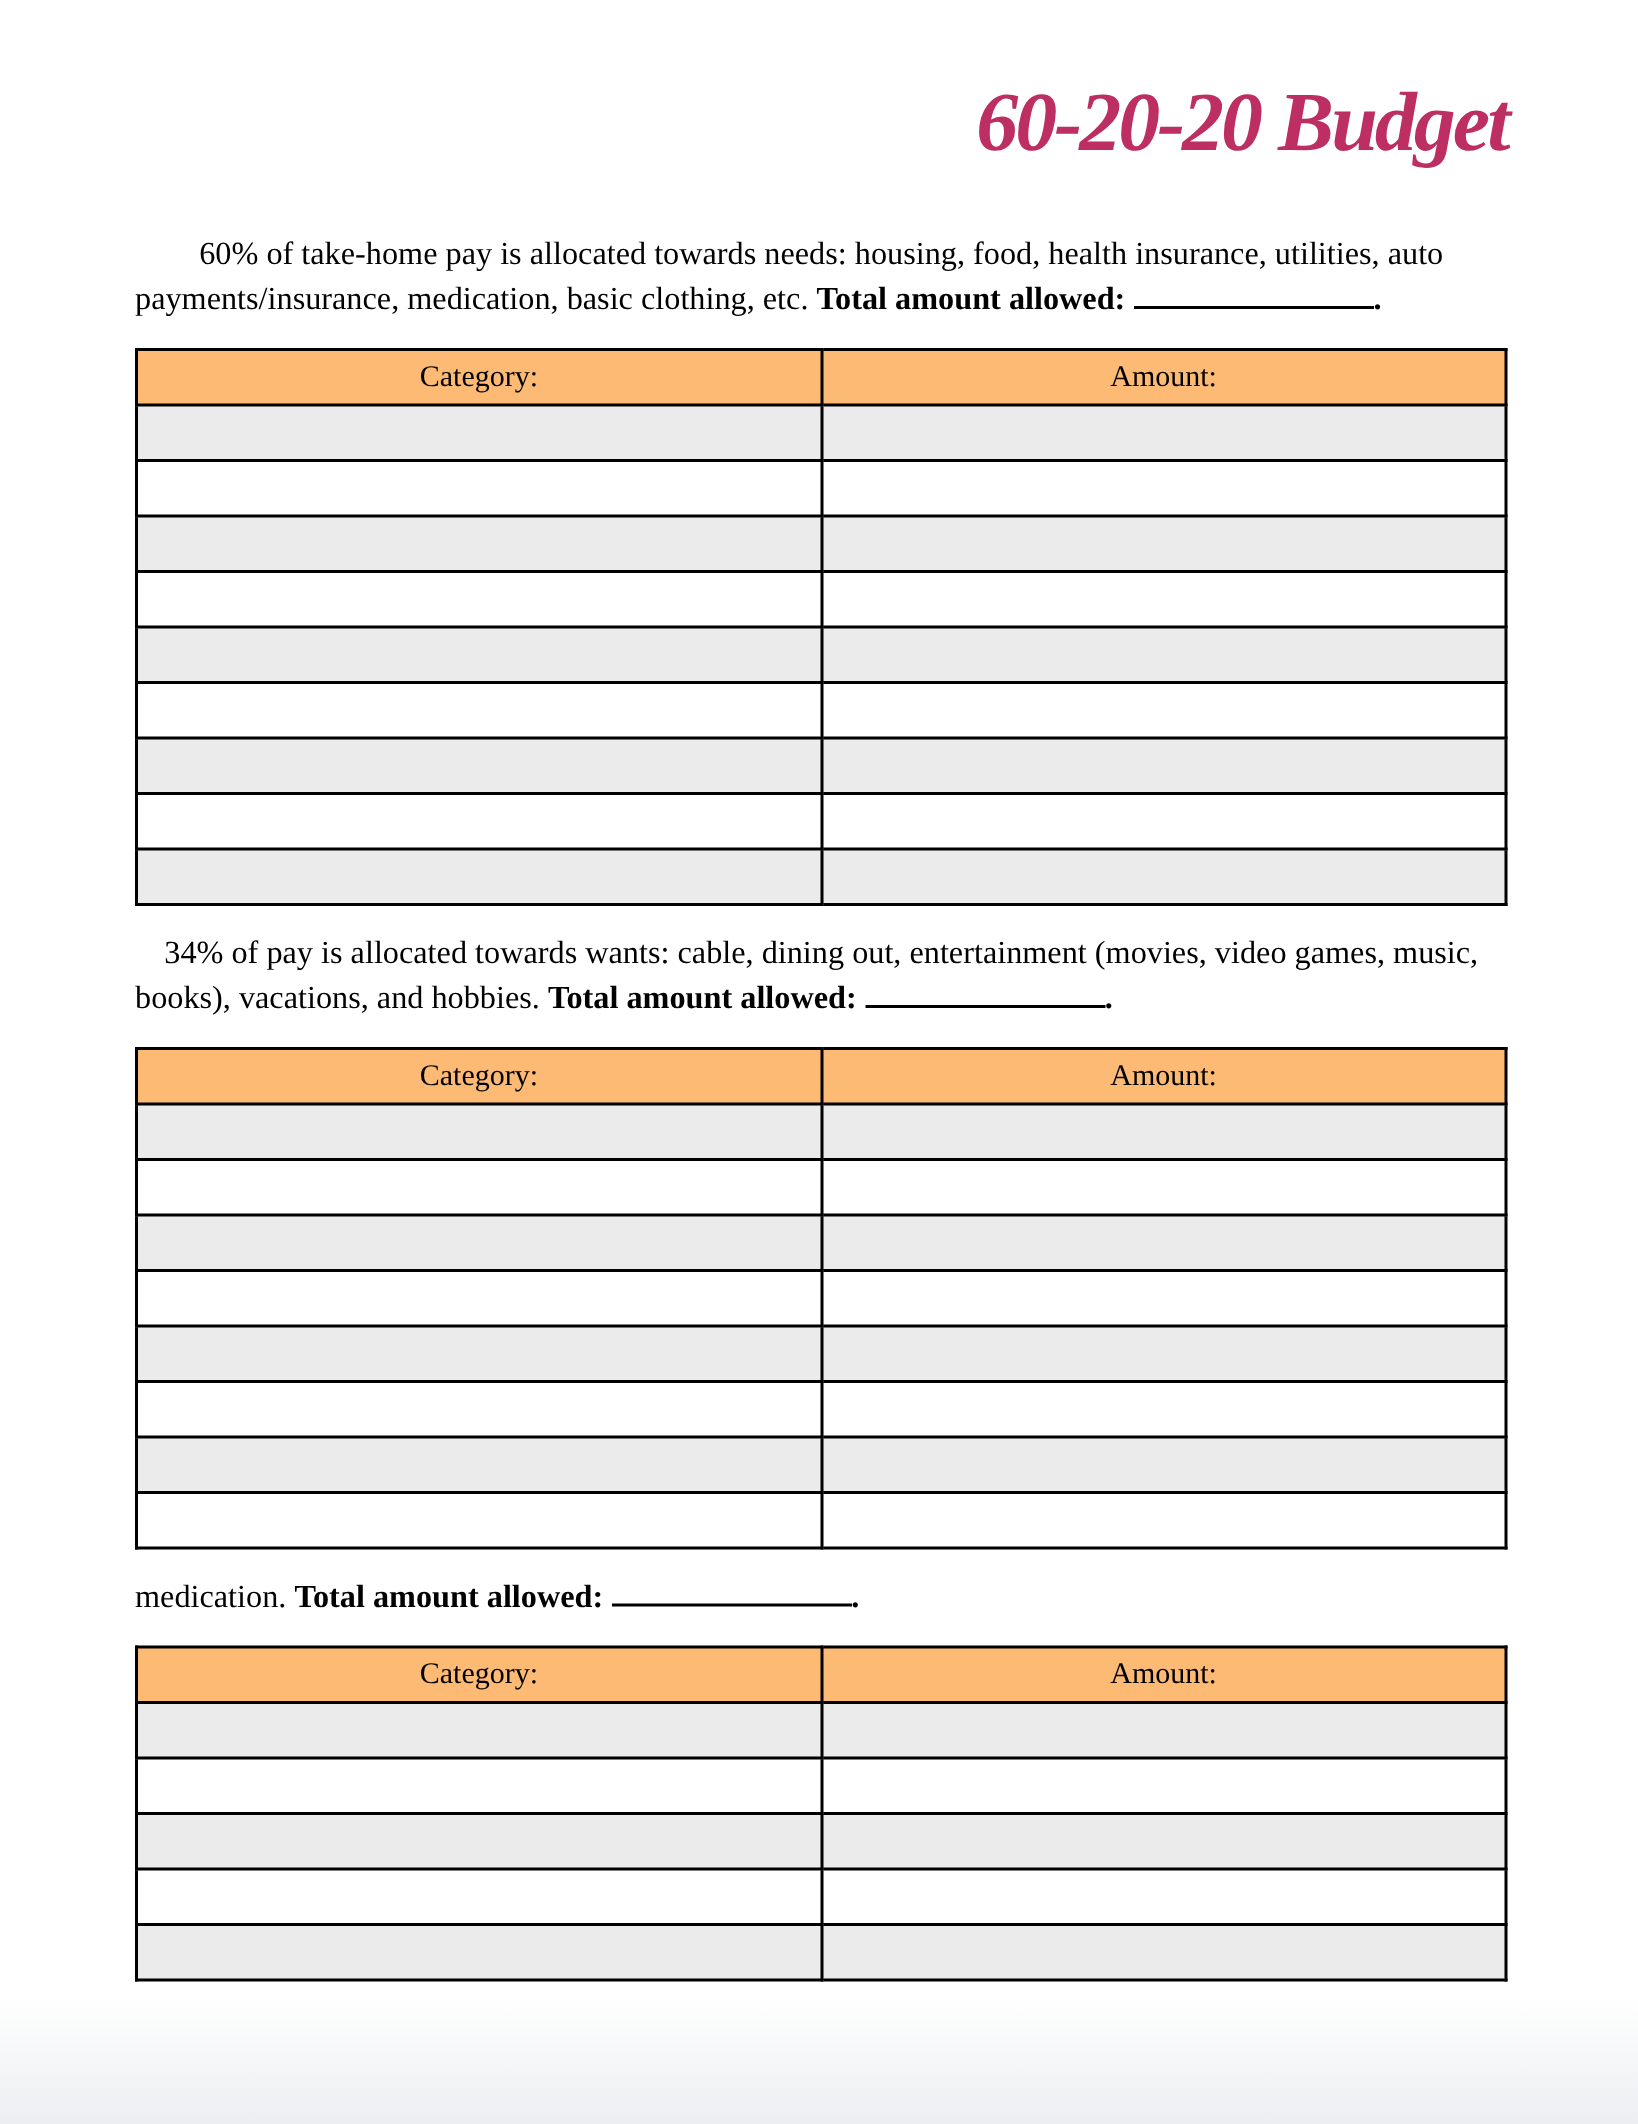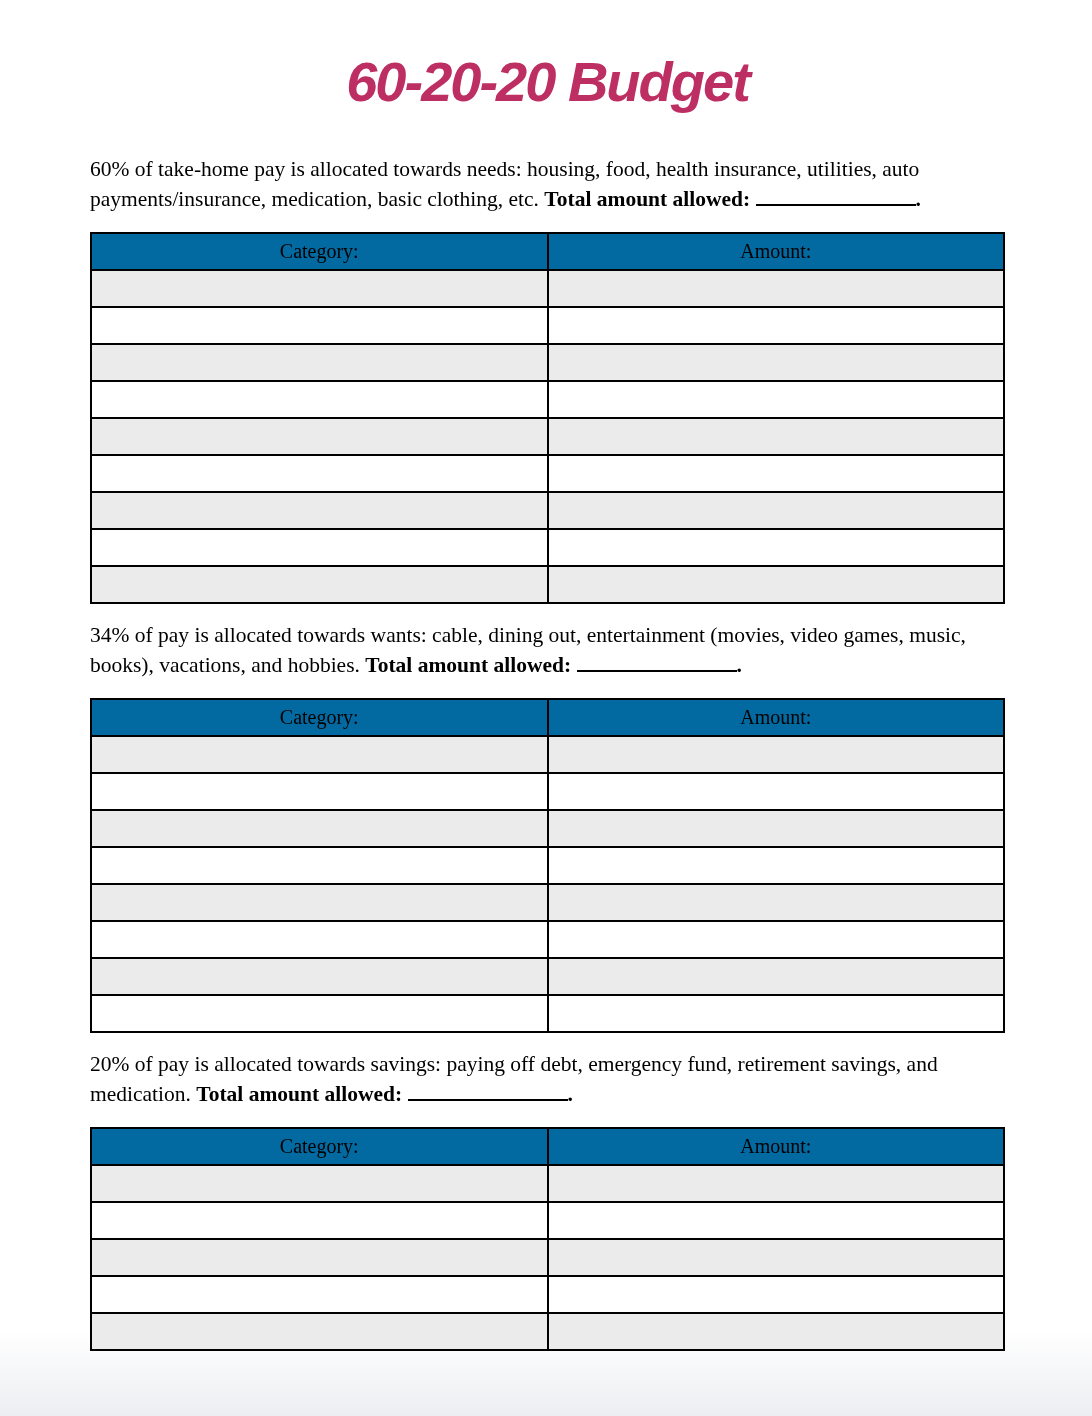--- a/index.html
+++ b/index.html
@@ -8,36 +8,36 @@
     height: 1416px;
     background: linear-gradient(180deg, #ffffff 0%, #ffffff 94%, var(--page-fade, #eceef1) 100%);
     font-family: "Liberation Serif", serif;
     color: #000;
     overflow: hidden;
   }
   .page { padding: 40px 87px 0 90px; }
 
   .title {
     margin: 0 0 30px 0;
-    text-align: center;
-    font-family: Liberation Sans, sans-serif;
+    text-align: right;
+    font-family: Liberation Serif, serif;
     font-style: italic;
     font-weight: 700;
     font-size: 56px;
     line-height: 1.5;
     letter-spacing: -2px;
     color: var(--title-color, #bd2e62);
   }
 
   .intro {
     margin: 0 0 18px 0;
     font-size: 21.5px;
     line-height: 30px;
   }
-  .intro .line1 { display: block; }
+  .intro .line1 { display: block; text-align: center; }
   .intro b { font-weight: bold; margin-top: 12px; }
   .blank {
     display: inline-block;
     width: 160px;
     height: 20px;
     border-bottom: 2px solid #000;
     vertical-align: baseline;
   }
   .period { font-weight: bold; }
 
@@ -48,21 +48,21 @@
     margin: 0 0 16px 0;
   }
   table.budget th,
   table.budget td {
     border: 2px solid var(--border-color, #000);
     height: 35px;
     padding: 0;
   }
   table.budget th {
     width: 50%;
-    background: #0369a1;
+    background: #fdba74;
     font-weight: normal;
     font-size: 20px;
     text-align: center;
     vertical-align: middle;
   }
   table.budget tbody tr:nth-child(odd) td {
     background: var(--row-alt, #ebebeb);
   }
   table.budget tbody tr:nth-child(even) td {
     background: #ffffff;
@@ -176,21 +176,20 @@
           <tr>
             <td></td>
             <td></td>
           </tr>
         </tbody>
     </table>
   </section>
 
   <section>
     <p class="intro">
-      <span class="line1">20% of pay is allocated towards savings: paying off debt, emergency fund, retirement savings, and</span>
       <span>medication.</span>
       <b>Total amount allowed:</b>
       <span class="blank"></span><span class="period">.</span>
     </p>
     <table class="budget">
       <thead>
         <tr>
           <th>Category:</th>
           <th>Amount:</th>
         </tr>

